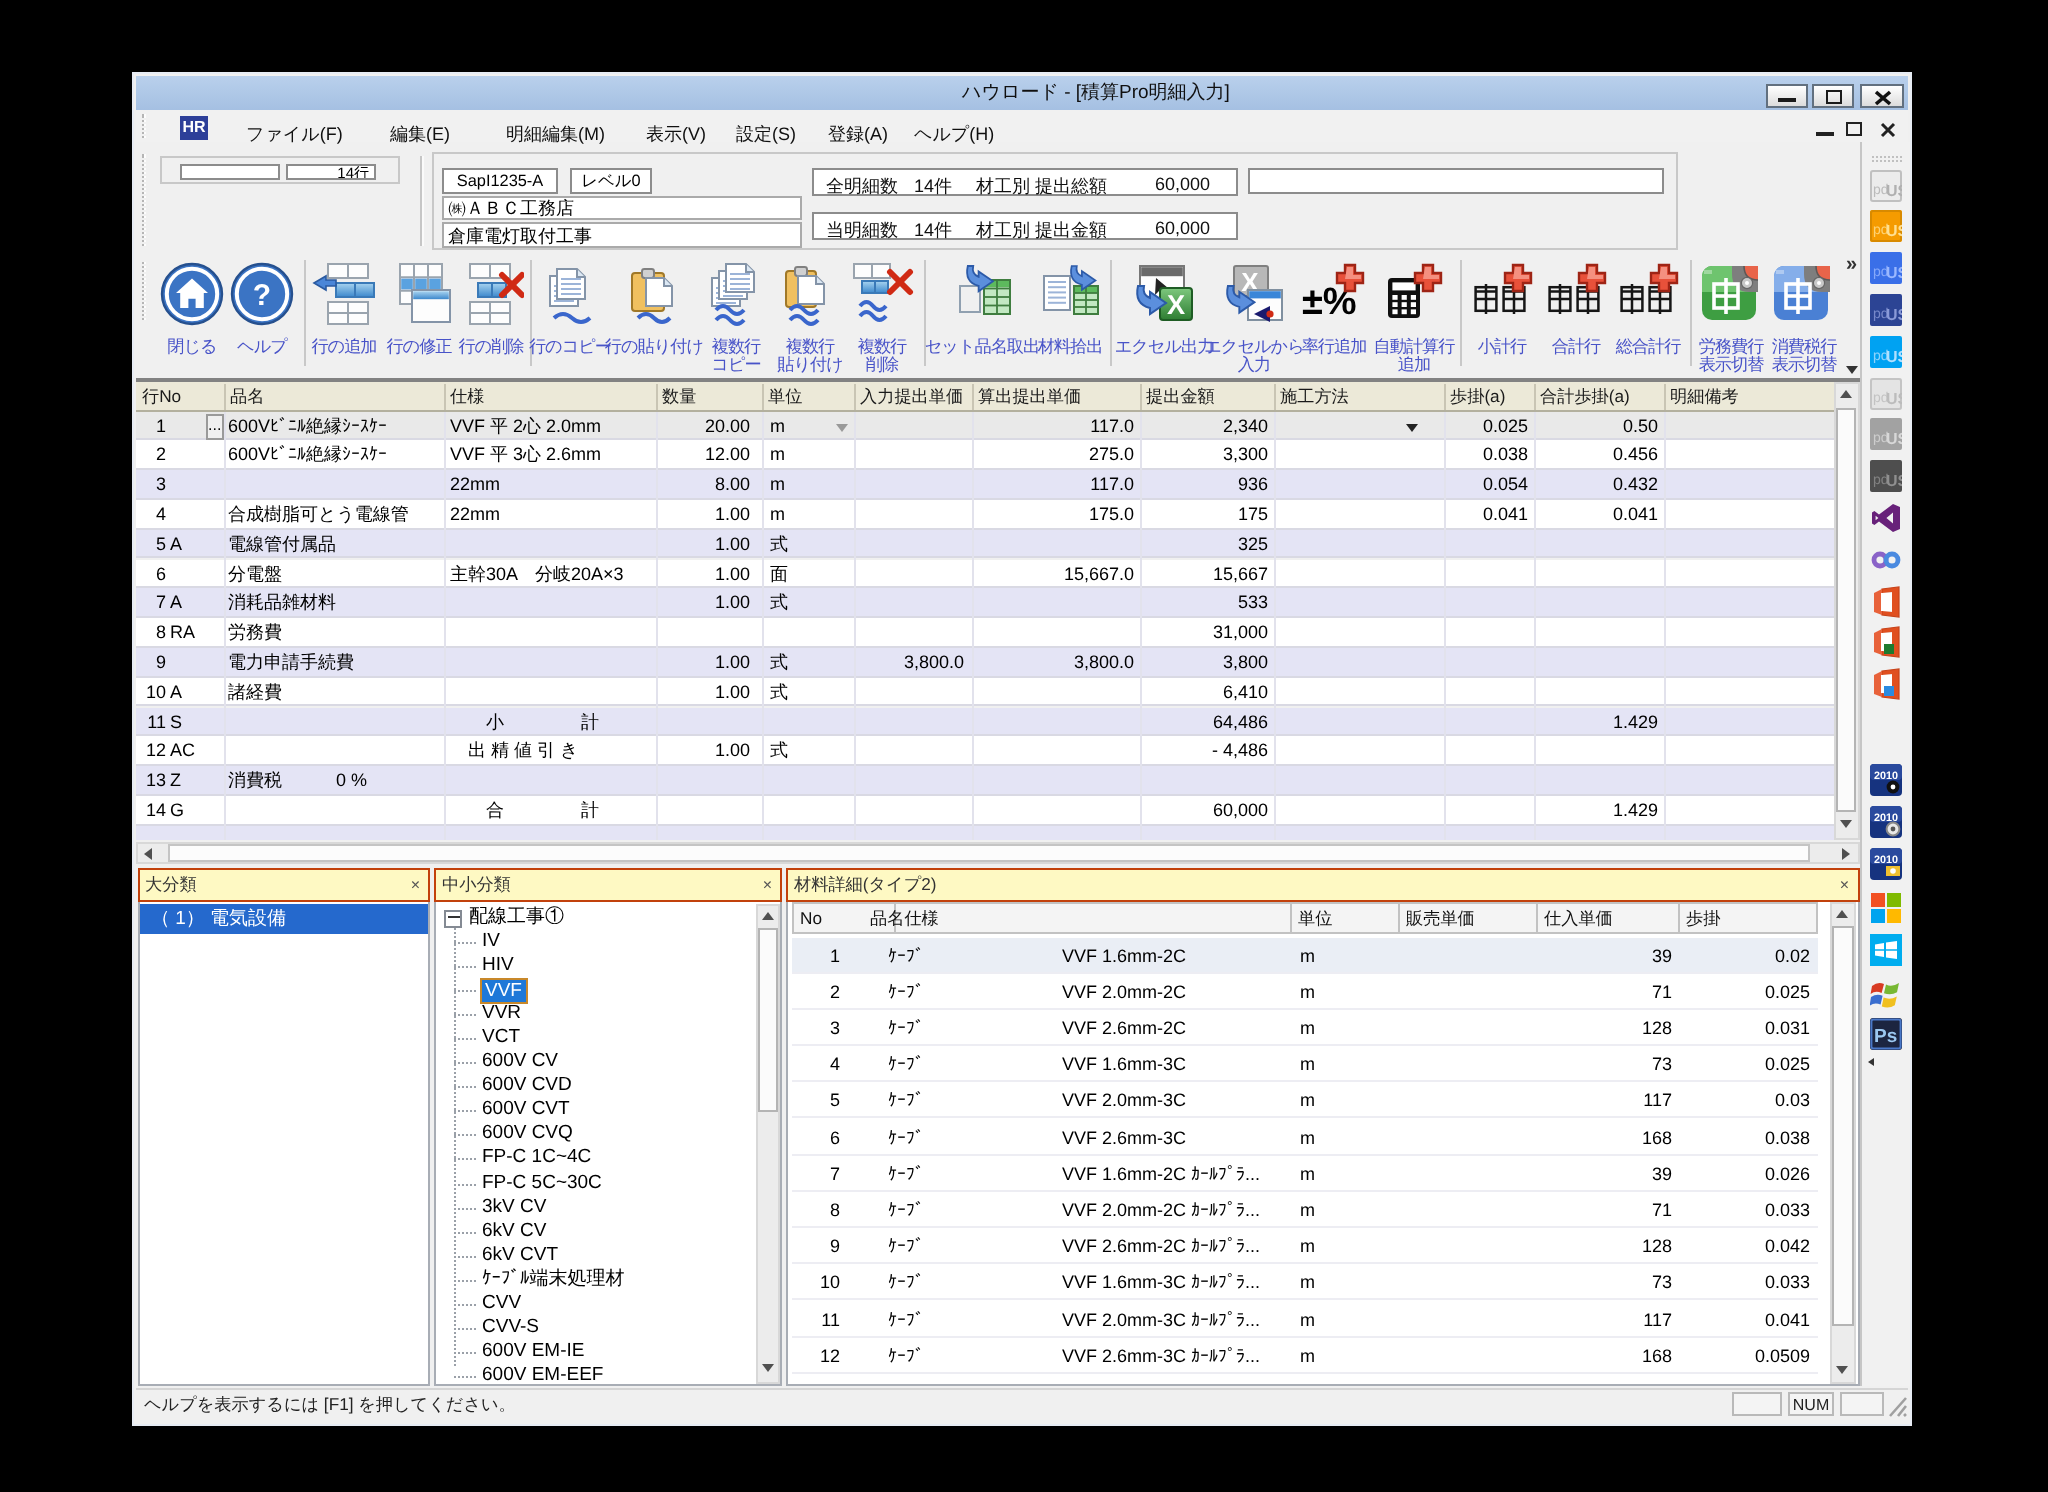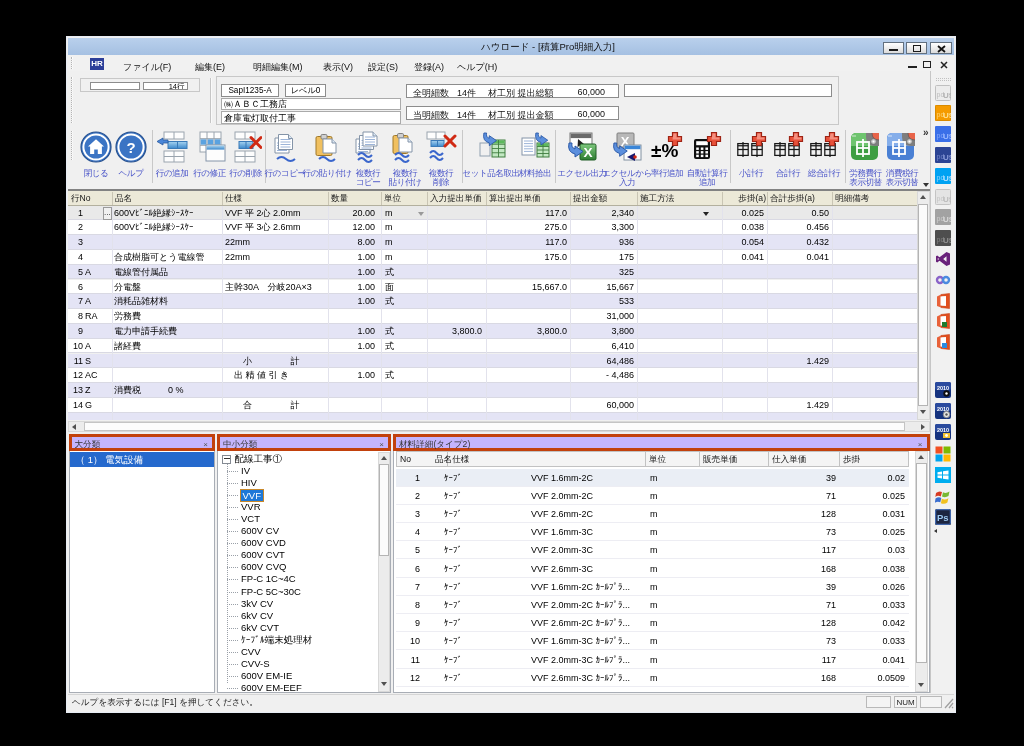--- a/index.html
+++ b/index.html
@@ -10,21 +10,21 @@
 .g{font-size:9px;color:#101010}
 .box{background:#fff;border:1px solid #8c8c8c}
 .gb{border:1px solid #c8c8c8}
 .tlbl{font-size:8.6px;color:#4853c8;text-align:center;line-height:9.4px;letter-spacing:-0.5px}
 .sep{width:1px;background:#c8c8c8;top:130px;height:53px}
 .hdrc{font-size:8.6px;color:#1a1a1a;line-height:14.5px;white-space:nowrap;overflow:hidden}
 .cell{font-size:9px;color:#000;line-height:14.8px;white-space:nowrap;overflow:hidden}
 .r{text-align:right}
 .mcell{font-size:9px;color:#000;line-height:18.2px;white-space:nowrap;overflow:hidden}
 .ti{font-size:9.5px;color:#000;line-height:12.1px;white-space:nowrap}
-.ptitle{background:#c4b5fd;border:3px solid #c2410c;font-size:8.6px;color:#333;line-height:15px}
+.ptitle{background:#fef9c3;border:1px solid #c2410c;font-size:8.6px;color:#333;line-height:15px}
 .px{position:absolute;right:4px;top:0;color:#555;font-size:8px}
 .tri{width:0;height:0;position:absolute}
 </style></head><body>
 <div class="a win" style=""></div>
 <div class="a tb"><span style="padding-left:74px">ハウロード - [積算Pro明細入力]</span></div>
 <div class="a tbb" style="left:882.5px;width:21.5px;">
     <div class="a" style="left:5px;top:6px;width:9px;height:2px;background:#1a1a1a"></div>
   </div>
 <div class="a tbb" style="left:905.5px;width:21.5px;">
     <div class="a" style="left:6px;top:2px;width:8px;height:7px;border:1.6px solid #1a1a1a"></div>
@@ -491,21 +491,21 @@
 <div class="a" style="left:68px;top:191px;width:849px;height:14.5px;background:#ece9d8;border-bottom:1px solid #b3b09e"></div>
 <div class="a hdrc" style="left:71px;top:191px;width:40px;height:14.5px;">行No</div>
 <div class="a hdrc" style="left:115px;top:191px;width:106px;height:14.5px;">品名</div>
 <div class="a hdrc" style="left:225px;top:191px;width:102px;height:14.5px;">仕様</div>
 <div class="a hdrc" style="left:331px;top:191px;width:49px;height:14.5px;">数量</div>
 <div class="a hdrc" style="left:384px;top:191px;width:42px;height:14.5px;">単位</div>
 <div class="a hdrc" style="left:430px;top:191px;width:55px;height:14.5px;">入力提出単価</div>
 <div class="a hdrc" style="left:489px;top:191px;width:80px;height:14.5px;">算出提出単価</div>
 <div class="a hdrc" style="left:573px;top:191px;width:63px;height:14.5px;">提出金額</div>
 <div class="a hdrc" style="left:640px;top:191px;width:81px;height:14.5px;">施工方法</div>
-<div class="a hdrc" style="left:725px;top:191px;width:41px;height:14.5px;text-align:right;">歩掛(a)</div>
+<div class="a hdrc" style="left:725px;top:191px;width:41px;height:14.5px;">歩掛(a)</div>
 <div class="a hdrc" style="left:770px;top:191px;width:61px;height:14.5px;">合計歩掛(a)</div>
 <div class="a hdrc" style="left:835px;top:191px;width:81px;height:14.5px;">明細備考</div>
 <div class="a" style="left:112px;top:191.5px;width:1px;height:13.5px;background:#c9c5b4"></div>
 <div class="a" style="left:222px;top:191.5px;width:1px;height:13.5px;background:#c9c5b4"></div>
 <div class="a" style="left:328px;top:191.5px;width:1px;height:13.5px;background:#c9c5b4"></div>
 <div class="a" style="left:381px;top:191.5px;width:1px;height:13.5px;background:#c9c5b4"></div>
 <div class="a" style="left:427px;top:191.5px;width:1px;height:13.5px;background:#c9c5b4"></div>
 <div class="a" style="left:486px;top:191.5px;width:1px;height:13.5px;background:#c9c5b4"></div>
 <div class="a" style="left:570px;top:191.5px;width:1px;height:13.5px;background:#c9c5b4"></div>
 <div class="a" style="left:637px;top:191.5px;width:1px;height:13.5px;background:#c9c5b4"></div>

